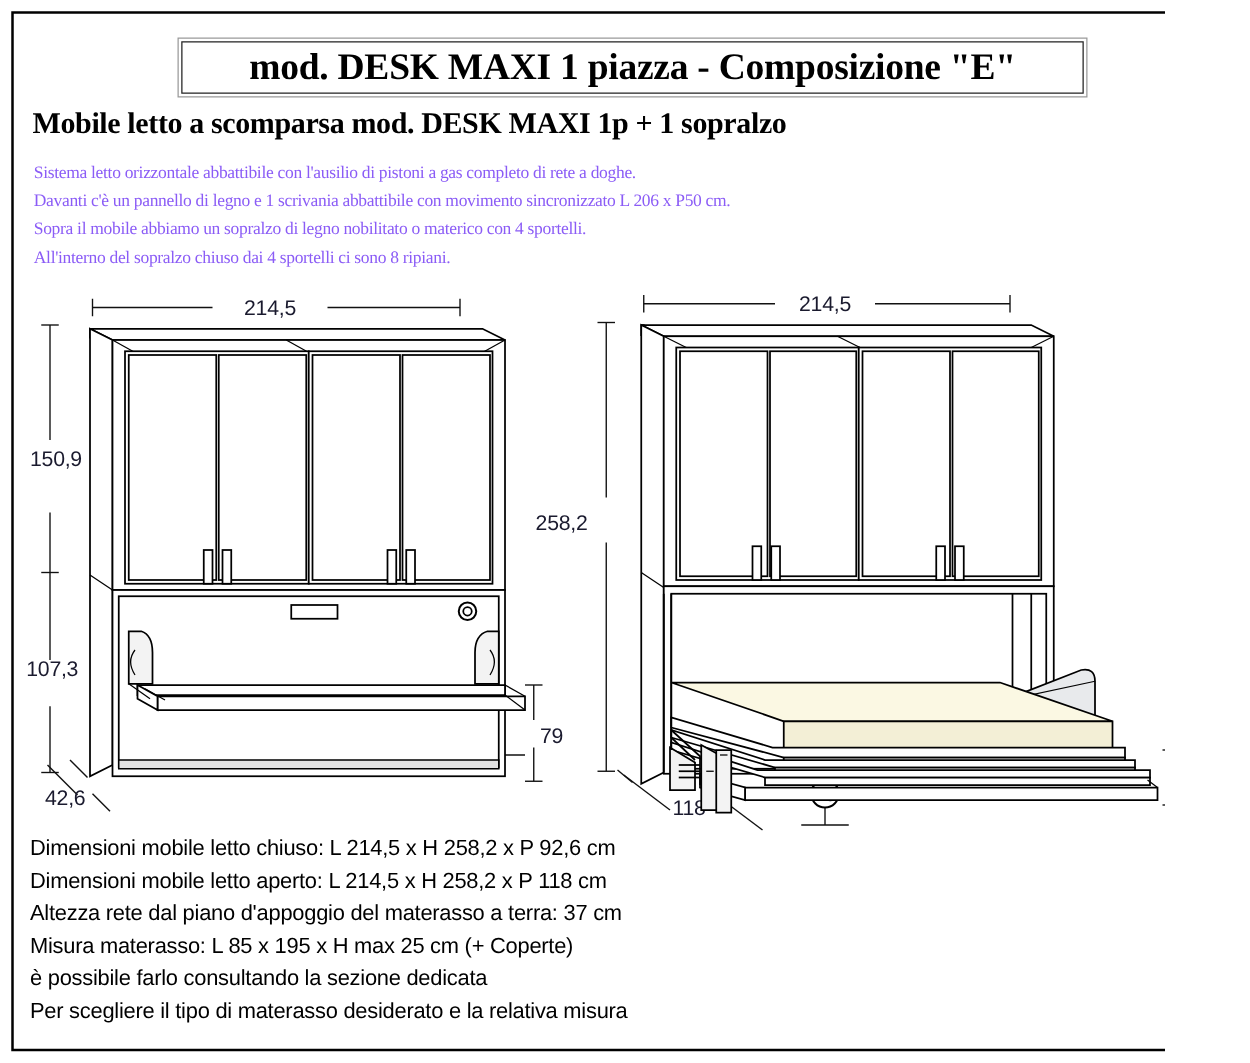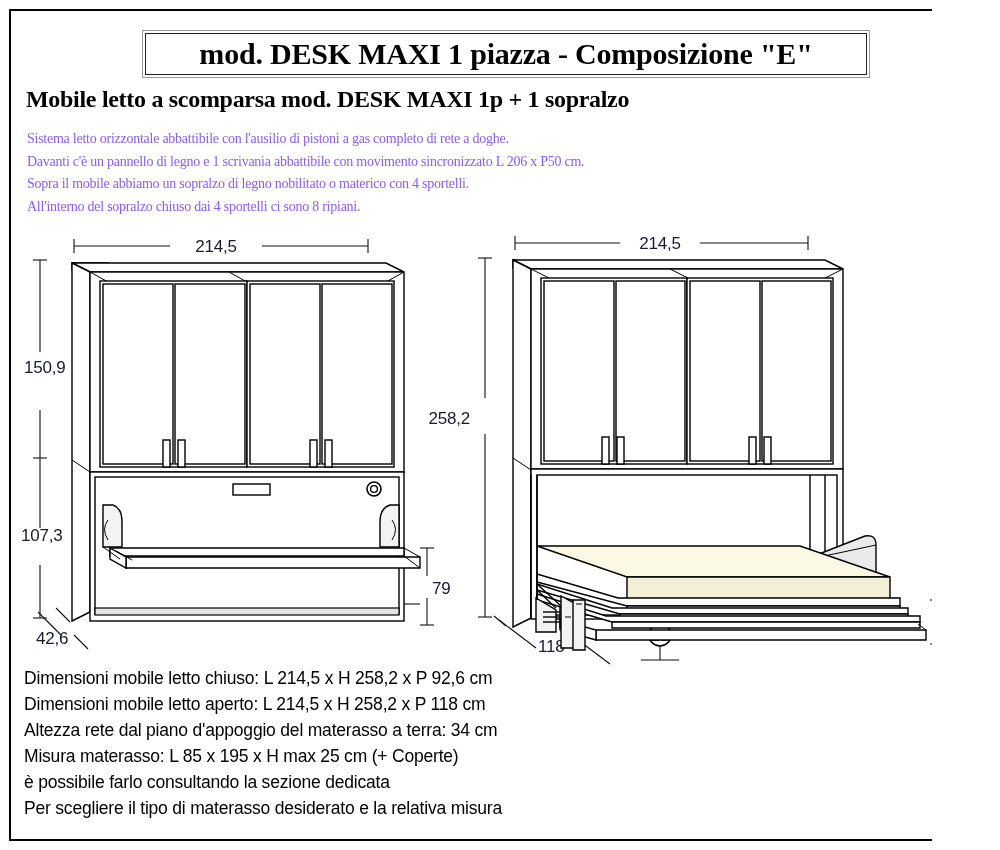--- a/index.html
+++ b/index.html
@@ -375,19 +375,19 @@
 
         <line class="ln" x1="537" y1="475" x2="537" y2="600"></line>
         <line class="ln" x1="531" y1="475" x2="531" y2="618"></line>
       </g>
     </svg>
   </div>
 
   <div id="specs">
     <div class="spec-line">Dimensioni mobile letto chiuso: L 214,5 x H 258,2 x  P 92,6 cm</div>
     <div class="spec-line">Dimensioni mobile letto aperto: L 214,5 x H 258,2 x P 118 cm</div>
-    <div class="spec-line">Altezza rete dal piano d'appoggio del materasso a terra: 34 cm</div>
+    <div class="spec-line">Altezza rete dal piano d'appoggio del materasso a terra: 37 cm</div>
     <div class="spec-line">Misura materasso: L 85 x 195 x H max 25 cm (+ Coperte)</div>
     <div class="spec-line">è possibile farlo consultando la sezione dedicata</div>
     <div class="spec-line">Per scegliere il tipo di materasso desiderato e la relativa misura</div>
   </div>
 
 </div>
 
 </body></html>

